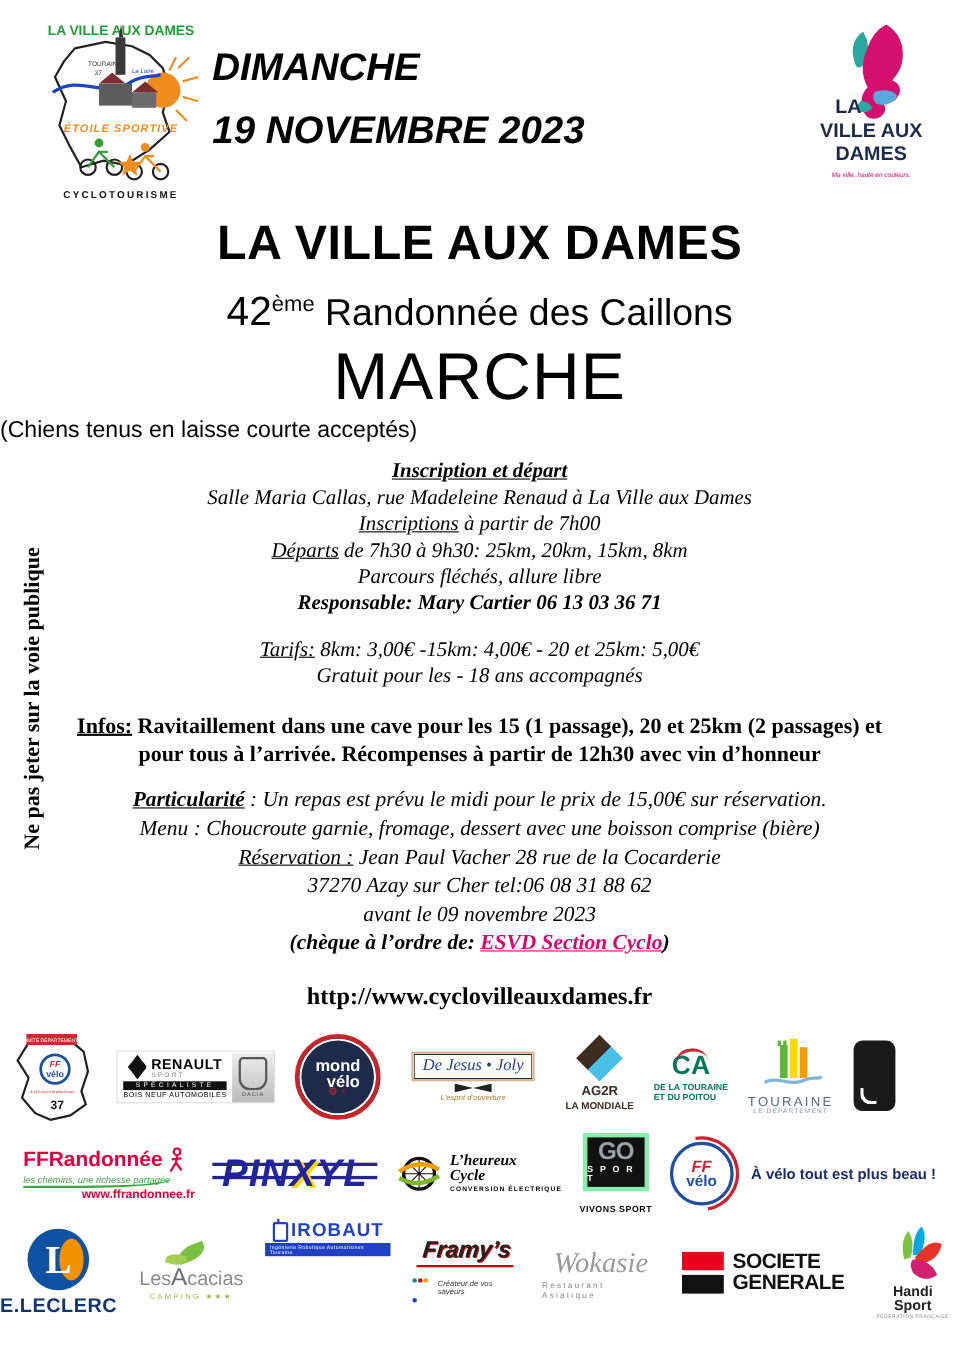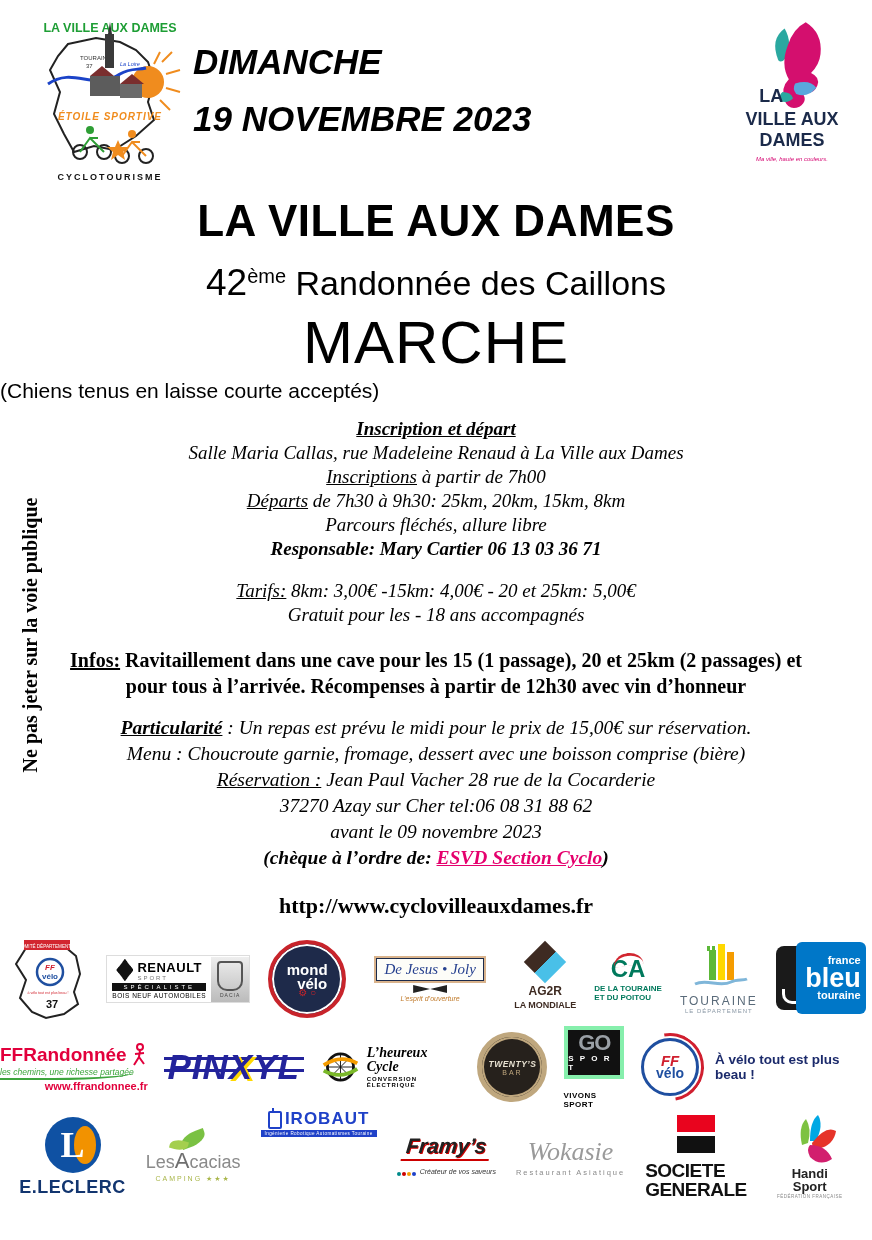--- a/index.html
+++ b/index.html
@@ -175,21 +175,21 @@
             border-bottom:2px solid #c00;transform:skewX(-6deg);padding:0 4px 1px;}
   .fra-row{display:flex;align-items:center;gap:3px;margin-top:1px;}
   .fra-dots span{display:inline-block;width:4px;height:4px;border-radius:50%;margin-right:1px;}
   .fra-sub{font-size:7px;font-style:italic;color:#333;}
 
   
   .wok-name{font-family:"Liberation Serif",serif;font-style:italic;font-size:26px;color:#9a9a9a;}
   .wok-sub{font-size:7.5px;letter-spacing:2px;color:#8a8a8a;margin-top:1px;}
 
   
-  .sg{flex-direction:column;gap:8px;}
+  .sg{flex-direction:row;gap:8px;}
   .sg-mark{width:38px;height:38px;display:flex;flex-direction:column;}
   .sg-red{height:17px;background:#e9041e;}
   .sg-white{height:4px;background:#fff;}
   .sg-black{height:17px;background:#111;}
   .sg-text{font-weight:bold;font-size:19px;line-height:19px;letter-spacing:-0.5px;color:#111;}
 
   
   .hs{width:86px;}
   .hs-name{font-size:13px;font-weight:bold;color:#222;line-height:13px;text-align:center;}
   .hs-sub{font-size:4.5px;color:#888;letter-spacing:0.5px;margin-top:1px;text-align:center;}
@@ -367,25 +367,20 @@
           <path d="M8,40 C20,34 32,44 44,38 C50,35 56,37 60,35" stroke="#7fb6d9" stroke-width="3" fill="none"></path>
         </svg>
         <div class="tour-name">TOURAINE</div>
         <div class="tour-sub">LE DÉPARTEMENT</div>
       </div>
 
       <div class="logo fbleu">
         <div class="fb-black">
             <span class="fb-curl"></span>
           </div>
-        <div class="fb-blue">
-          <span class="fb-s">france</span>
-          <span class="fb-big">bleu</span>
-          <span class="fb-s">touraine</span>
-        </div>
       </div>
     </div>
 
     <div class="logo-row row2">
       <div class="logo ffr">
         <div class="ffr-top">
           <span class="ffr-name">FFRandonnée</span>
           <svg width="18" height="24" viewBox="0 0 18 24">
             <circle cx="10" cy="4" r="3" fill="none" stroke="#e2003c" stroke-width="2"></circle>
             <path d="M10,7 L9,14 M9,14 L4,22 M9,14 L14,21 M5,11 L14,10" stroke="#e2003c" stroke-width="2" fill="none"></path>
@@ -408,26 +403,20 @@
           <path d="M4,26 Q22,36 40,24" stroke="#7ab829" stroke-width="4" fill="none"></path>
           <path d="M40,18 Q22,8 4,20" stroke="#f59c00" stroke-width="4" fill="none"></path>
         </svg>
         <div>
           <div class="hc-name"><span>L’heureux</span><br>
             <span>Cycle</span></div>
           <div class="hc-sub">CONVERSION ÉLECTRIQUE</div>
         </div>
       </div>
 
-      <div class="logo">
-        <div class="tw-badge">
-          <span class="tw-name">TWENTY’S</span>
-          <span class="tw-bar">BAR</span>
-        </div>
-      </div>
 
       <div class="logo">
         <div class="gs-sq">
           <div class="gs-black">
             <span class="gs-go">GO</span>
             <span class="gs-sport">S P O R T</span>
           </div>
         </div>
         <div class="gs-sub">VIVONS SPORT</div>
       </div>

